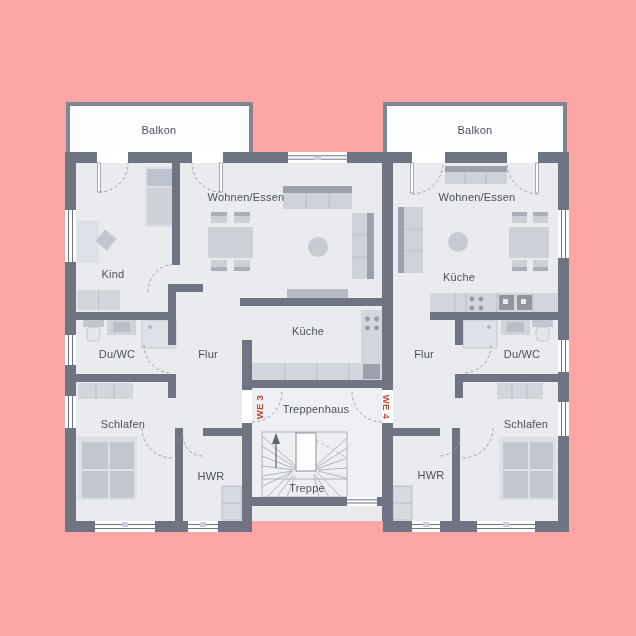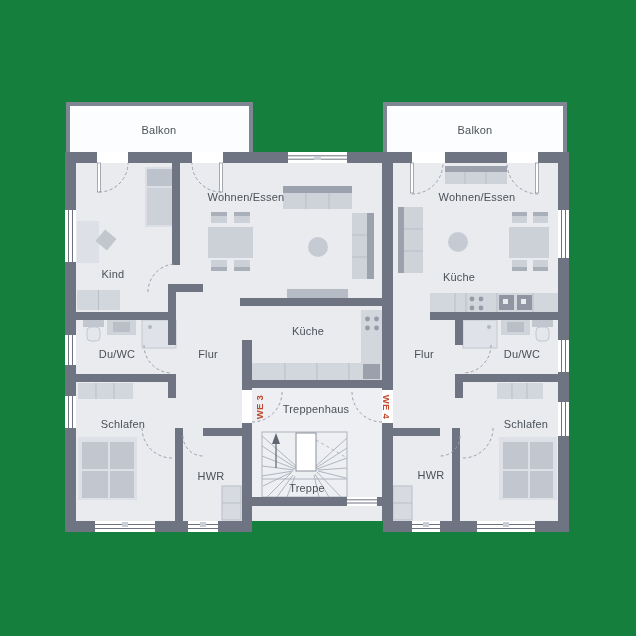--- a/index.html
+++ b/index.html
@@ -1,16 +1,16 @@
 <!DOCTYPE html>
 <html><head>
 <meta charset="utf-8">
 <style>
   html,body{margin:0;padding:0;background:#ffffff;}
-  #canvas{position:relative;width:636px;height:636px;background:#15803d;overflow:hidden;
+  #canvas{position:relative;width:636px;height:636px;background:#fca5a5;overflow:hidden;
           font-family:"Liberation Sans",sans-serif;}
   svg{position:absolute;left:0;top:0;}
   .room-label{font-family:"Liberation Sans",sans-serif;font-size:11px;fill:#4b5158;letter-spacing:.2px;}
   .we-label{font-family:"Liberation Sans",sans-serif;font-size:9.5px;font-weight:600;fill:#c2472e;letter-spacing:.3px;}
   .wall{fill:#6e7482;shape-rendering:crispEdges;}
   .gap{fill:#ffffff;shape-rendering:crispEdges;}
   .winline{stroke:#6e7482;stroke-width:1;}
   .arc{fill:none;stroke:#9aa0ab;stroke-width:1;stroke-dasharray:3 2.5;}
   .leaf{fill:#ffffff;stroke:#8a909a;stroke-width:.75;}
   .stairline{stroke:#a9aeb8;stroke-width:.9;fill:none;}

